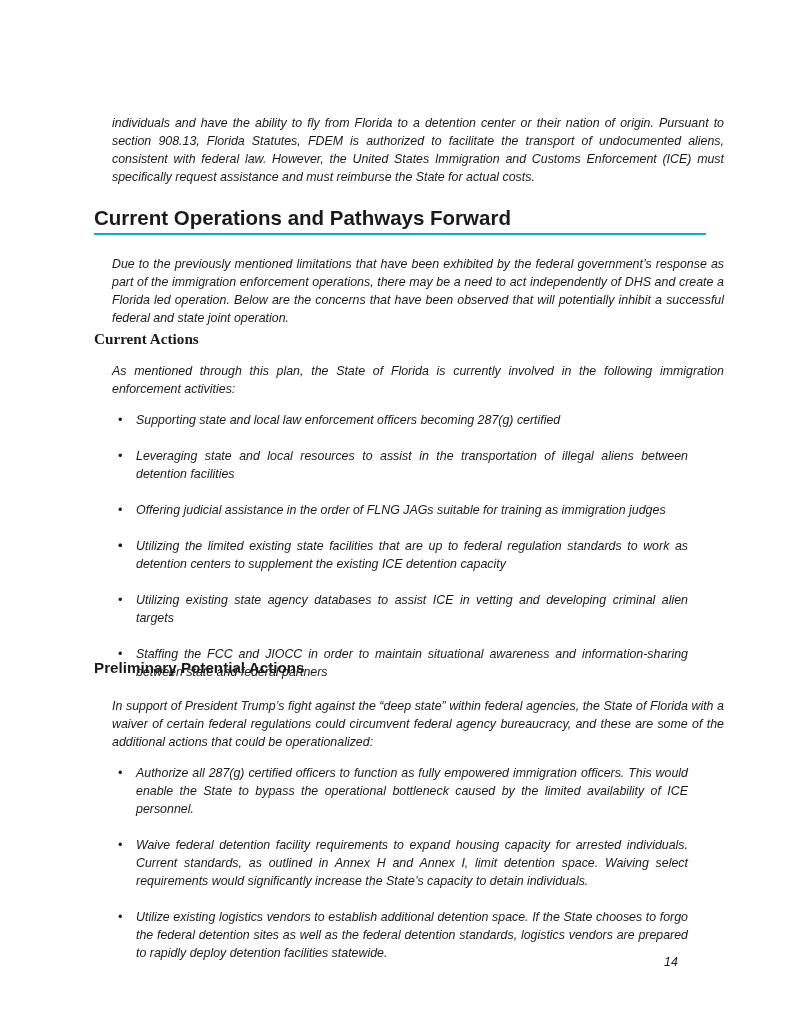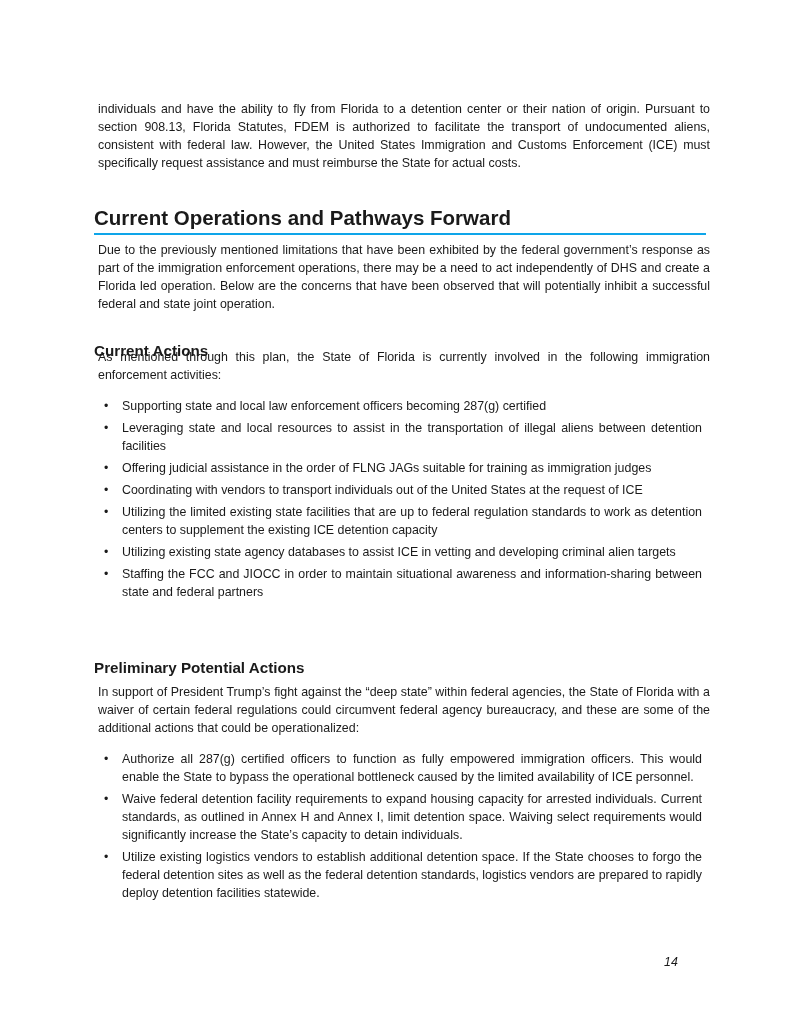--- a/index.html
+++ b/index.html
@@ -1,30 +1,30 @@
 <!DOCTYPE html>
 <html><head>
 <meta charset="utf-8">
 <style>
   html, body { margin: 0; padding: 0; background: #ffffff; }
   body {
     width: 800px; height: 1035px; position: relative; overflow: hidden;
     font-family: "Liberation Sans", sans-serif; color: #1a1a1a;
   }
   .page { position: absolute; left: 94px; top: 0; width: 612px; }
-  p, li { font-size: 12.4px; line-height: 18px; margin: 4px; text-align: justify; }
+  p, li { font-size: 12.4px; line-height: 18px; margin: 18px; text-align: justify; font-style: italic; }
   .p-intro { position: absolute; top: 96px; left: 0; width: 612px; }
   .h1 {
     position: absolute; top: 205px; left: 0; width: 612px;
     font-size: 20.5px; font-weight: bold; line-height: 26px;
     border-bottom: 2px solid #0ea5e9; padding-bottom: 2px; margin: 0;
   }
   .p-ops { position: absolute; top: 237px; left: 0; width: 612px; }
   .h2 { font-size: 15.2px; font-weight: bold; margin: 0; line-height: 20px; }
-  .h2-current { position: absolute; top: 341px; left: 0; }
+  .h2-current { position: absolute; top: 329px; left: 0; font-family: Liberation Serif, serif; }
   .p-current { position: absolute; top: 344px; left: 0; width: 612px; }
   ul { margin: 0; padding: 0; list-style: none; }
   ul li { position: relative; padding-left: 0; }
   ul li .bullet { position: absolute; left: -18px; top: 0; }
   .list-current { position: absolute; top: 393px; left: 24px; width: 588px; }
   .h2-prelim { position: absolute; top: 658px; left: 0; }
   .p-prelim { position: absolute; top: 679px; left: 0; width: 612px; }
   .list-prelim { position: absolute; top: 746px; left: 24px; width: 588px; }
   .page-num { position: absolute; top: 955px; left: 664px; font-size: 12.4px; font-style: italic; }
 </style>
@@ -36,21 +36,21 @@
 
   <h1 class="h1">Current Operations and Pathways Forward</h1>
   <p class="p-ops">Due to the previously mentioned limitations that have been exhibited by the federal government’s response as part of the immigration enforcement operations, there may be a need to act independently of DHS and create a Florida led operation. Below are the concerns that have been observed that will potentially inhibit a successful federal and state joint operation.</p>
 
   <h2 class="h2 h2-current">Current Actions</h2>
   <p class="p-current">As mentioned through this plan, the State of Florida is currently involved in the following immigration enforcement activities:</p>
   <ul class="list-current">
     <li><span class="bullet">•</span><span>Supporting state and local law enforcement officers becoming 287(g) certified</span></li>
     <li><span class="bullet">•</span><span>Leveraging state and local resources to assist in the transportation of illegal aliens between detention facilities</span></li>
     <li><span class="bullet">•</span><span>Offering judicial assistance in the order of FLNG JAGs suitable for training as immigration judges</span></li>
-    <li><span class="bullet">•</span><span>Coordinating with vendors to transport individuals out of the United States at the request of ICE</span></li>
+    <li><span class="bullet">•</span></li>
     <li><span class="bullet">•</span><span>Utilizing the limited existing state facilities that are up to federal regulation standards to work as detention centers to supplement the existing ICE detention capacity</span></li>
     <li><span class="bullet">•</span><span>Utilizing existing state agency databases to assist ICE in vetting and developing criminal alien targets</span></li>
     <li><span class="bullet">•</span><span>Staffing the FCC and JIOCC in order to maintain situational awareness and information-sharing between state and federal partners</span></li>
   </ul>
 
   <h2 class="h2 h2-prelim">Preliminary Potential Actions</h2>
   <p class="p-prelim">In support of President Trump’s fight against the “deep state” within federal agencies, the State of Florida with a waiver of certain federal regulations could circumvent federal agency bureaucracy, and these are some of the additional actions that could be operationalized:</p>
   <ul class="list-prelim">
     <li><span class="bullet">•</span><span>Authorize all 287(g) certified officers to function as fully empowered immigration officers. This would enable the State to bypass the operational bottleneck caused by the limited availability of ICE personnel.</span></li>
     <li><span class="bullet">•</span><span>Waive federal detention facility requirements to expand housing capacity for arrested individuals. Current standards, as outlined in Annex H and Annex I, limit detention space. Waiving select requirements would significantly increase the State’s capacity to detain individuals.</span></li>

